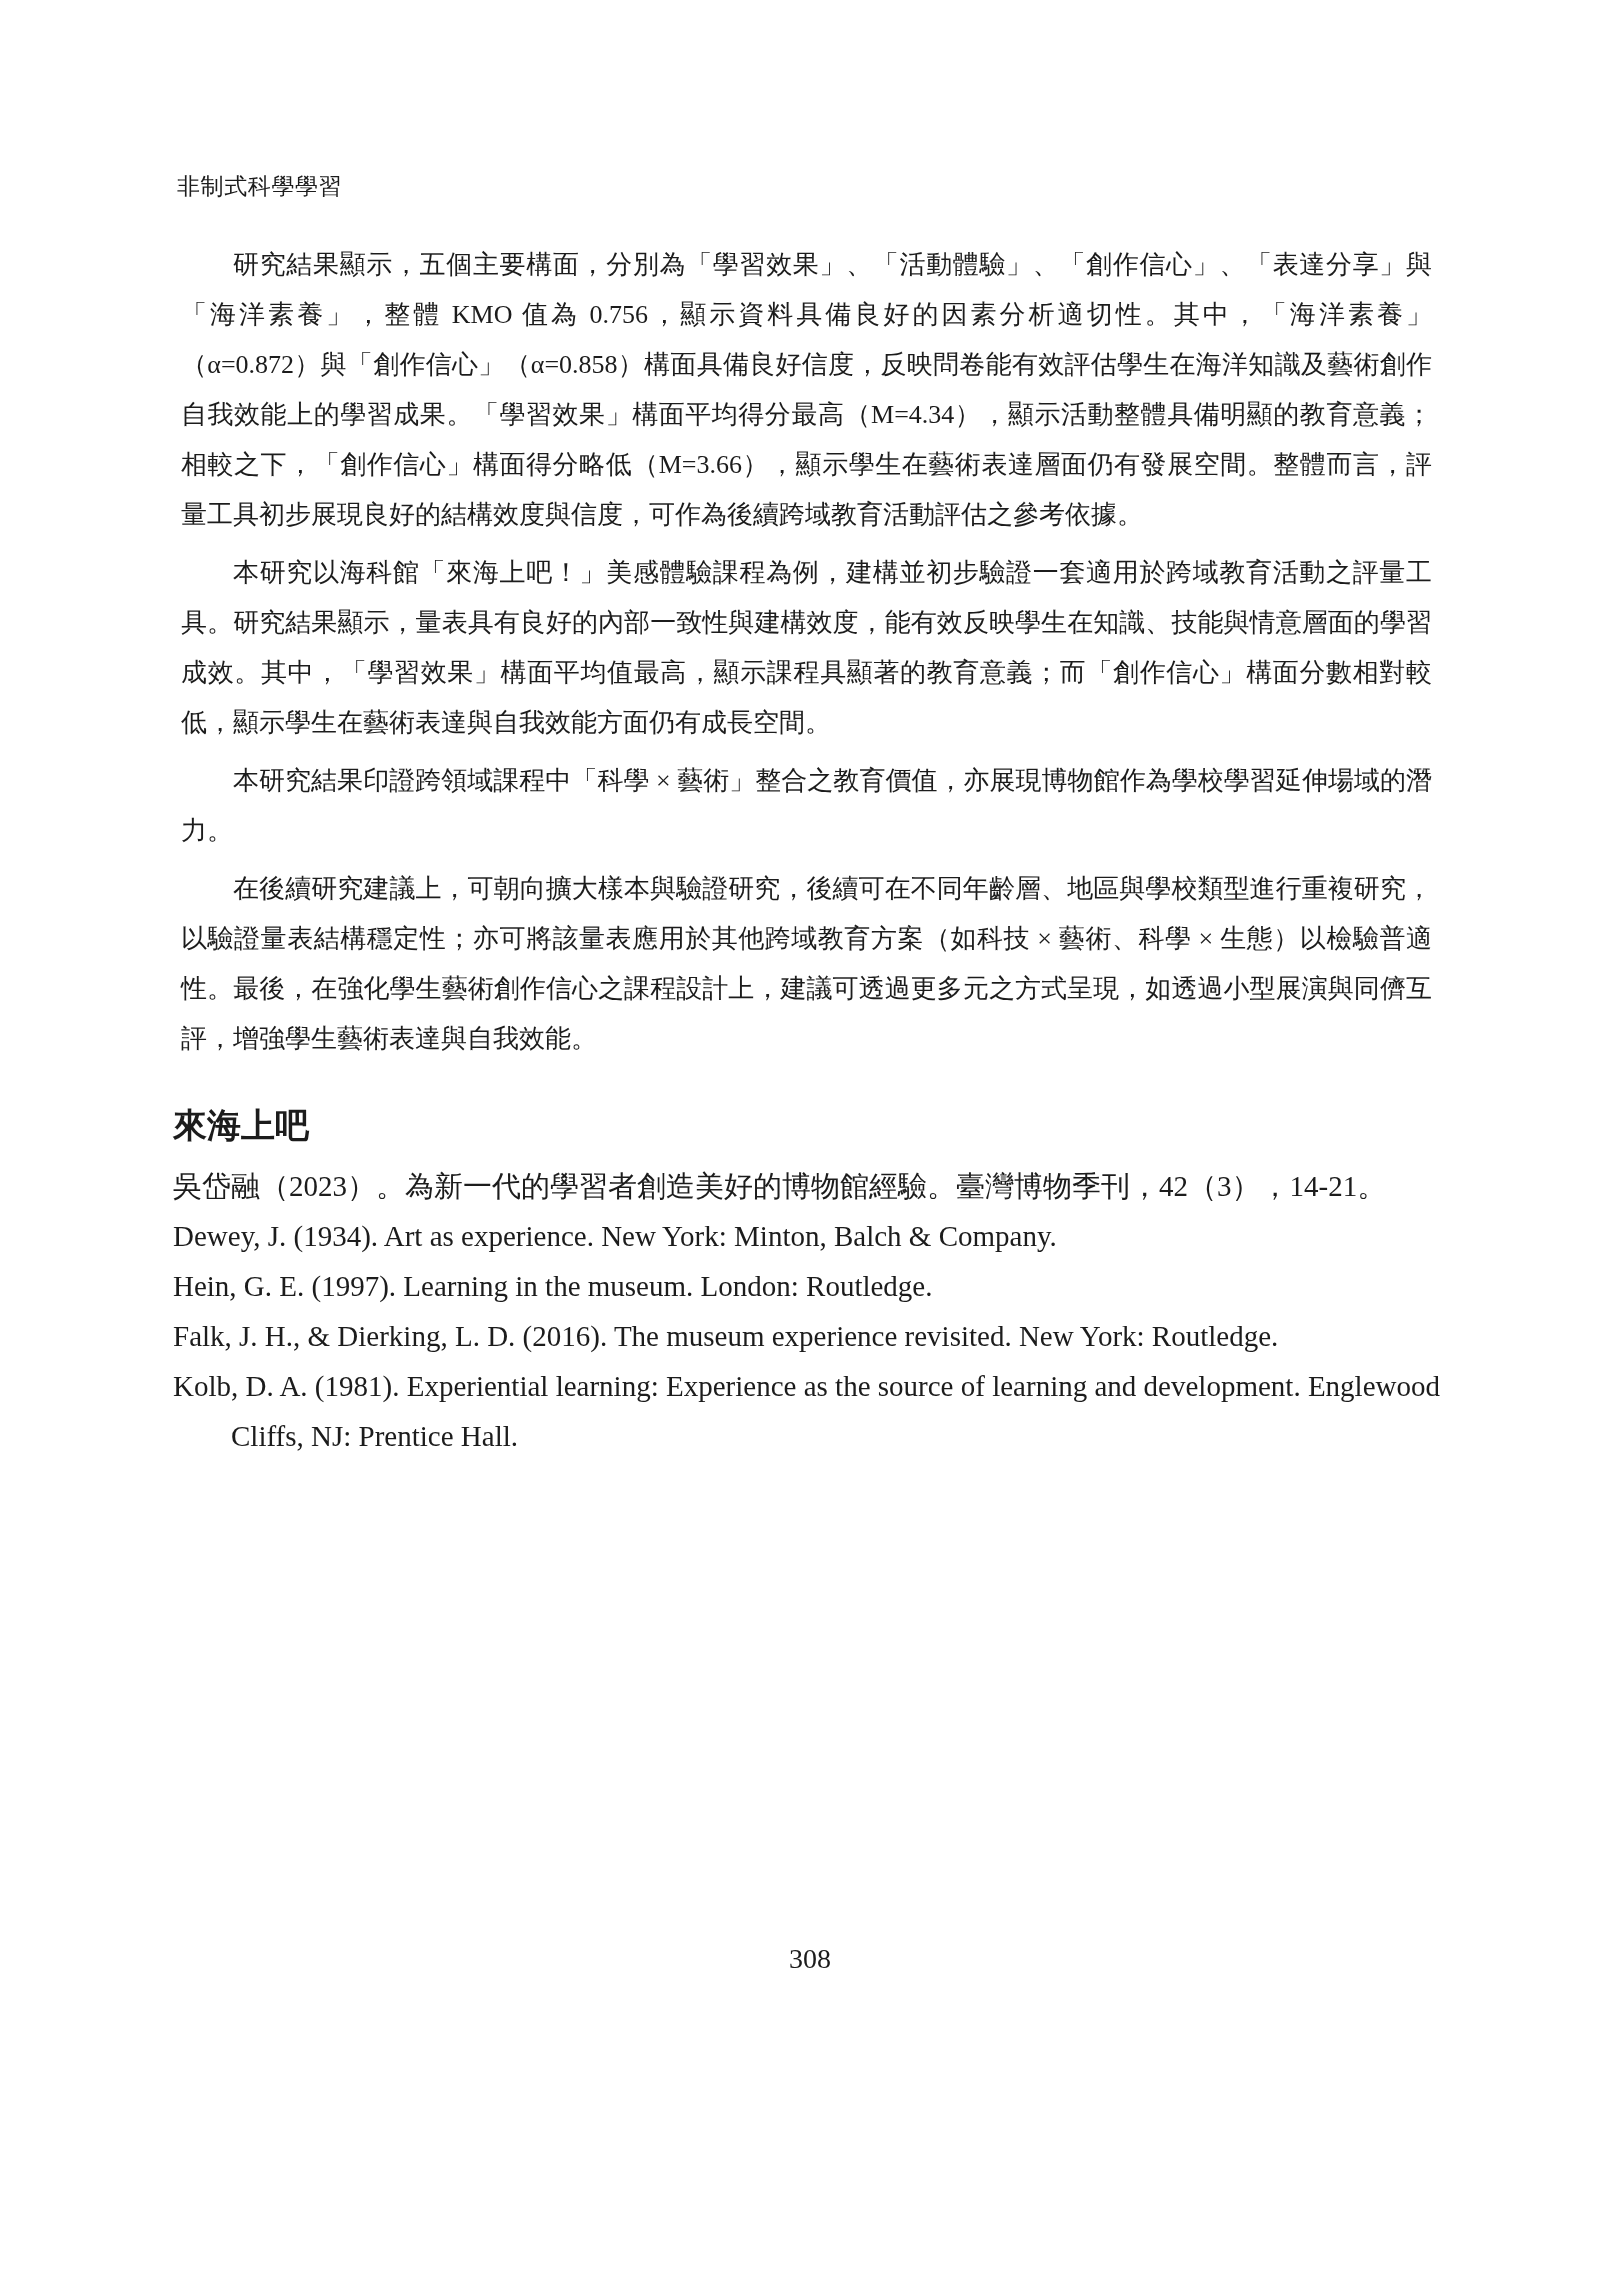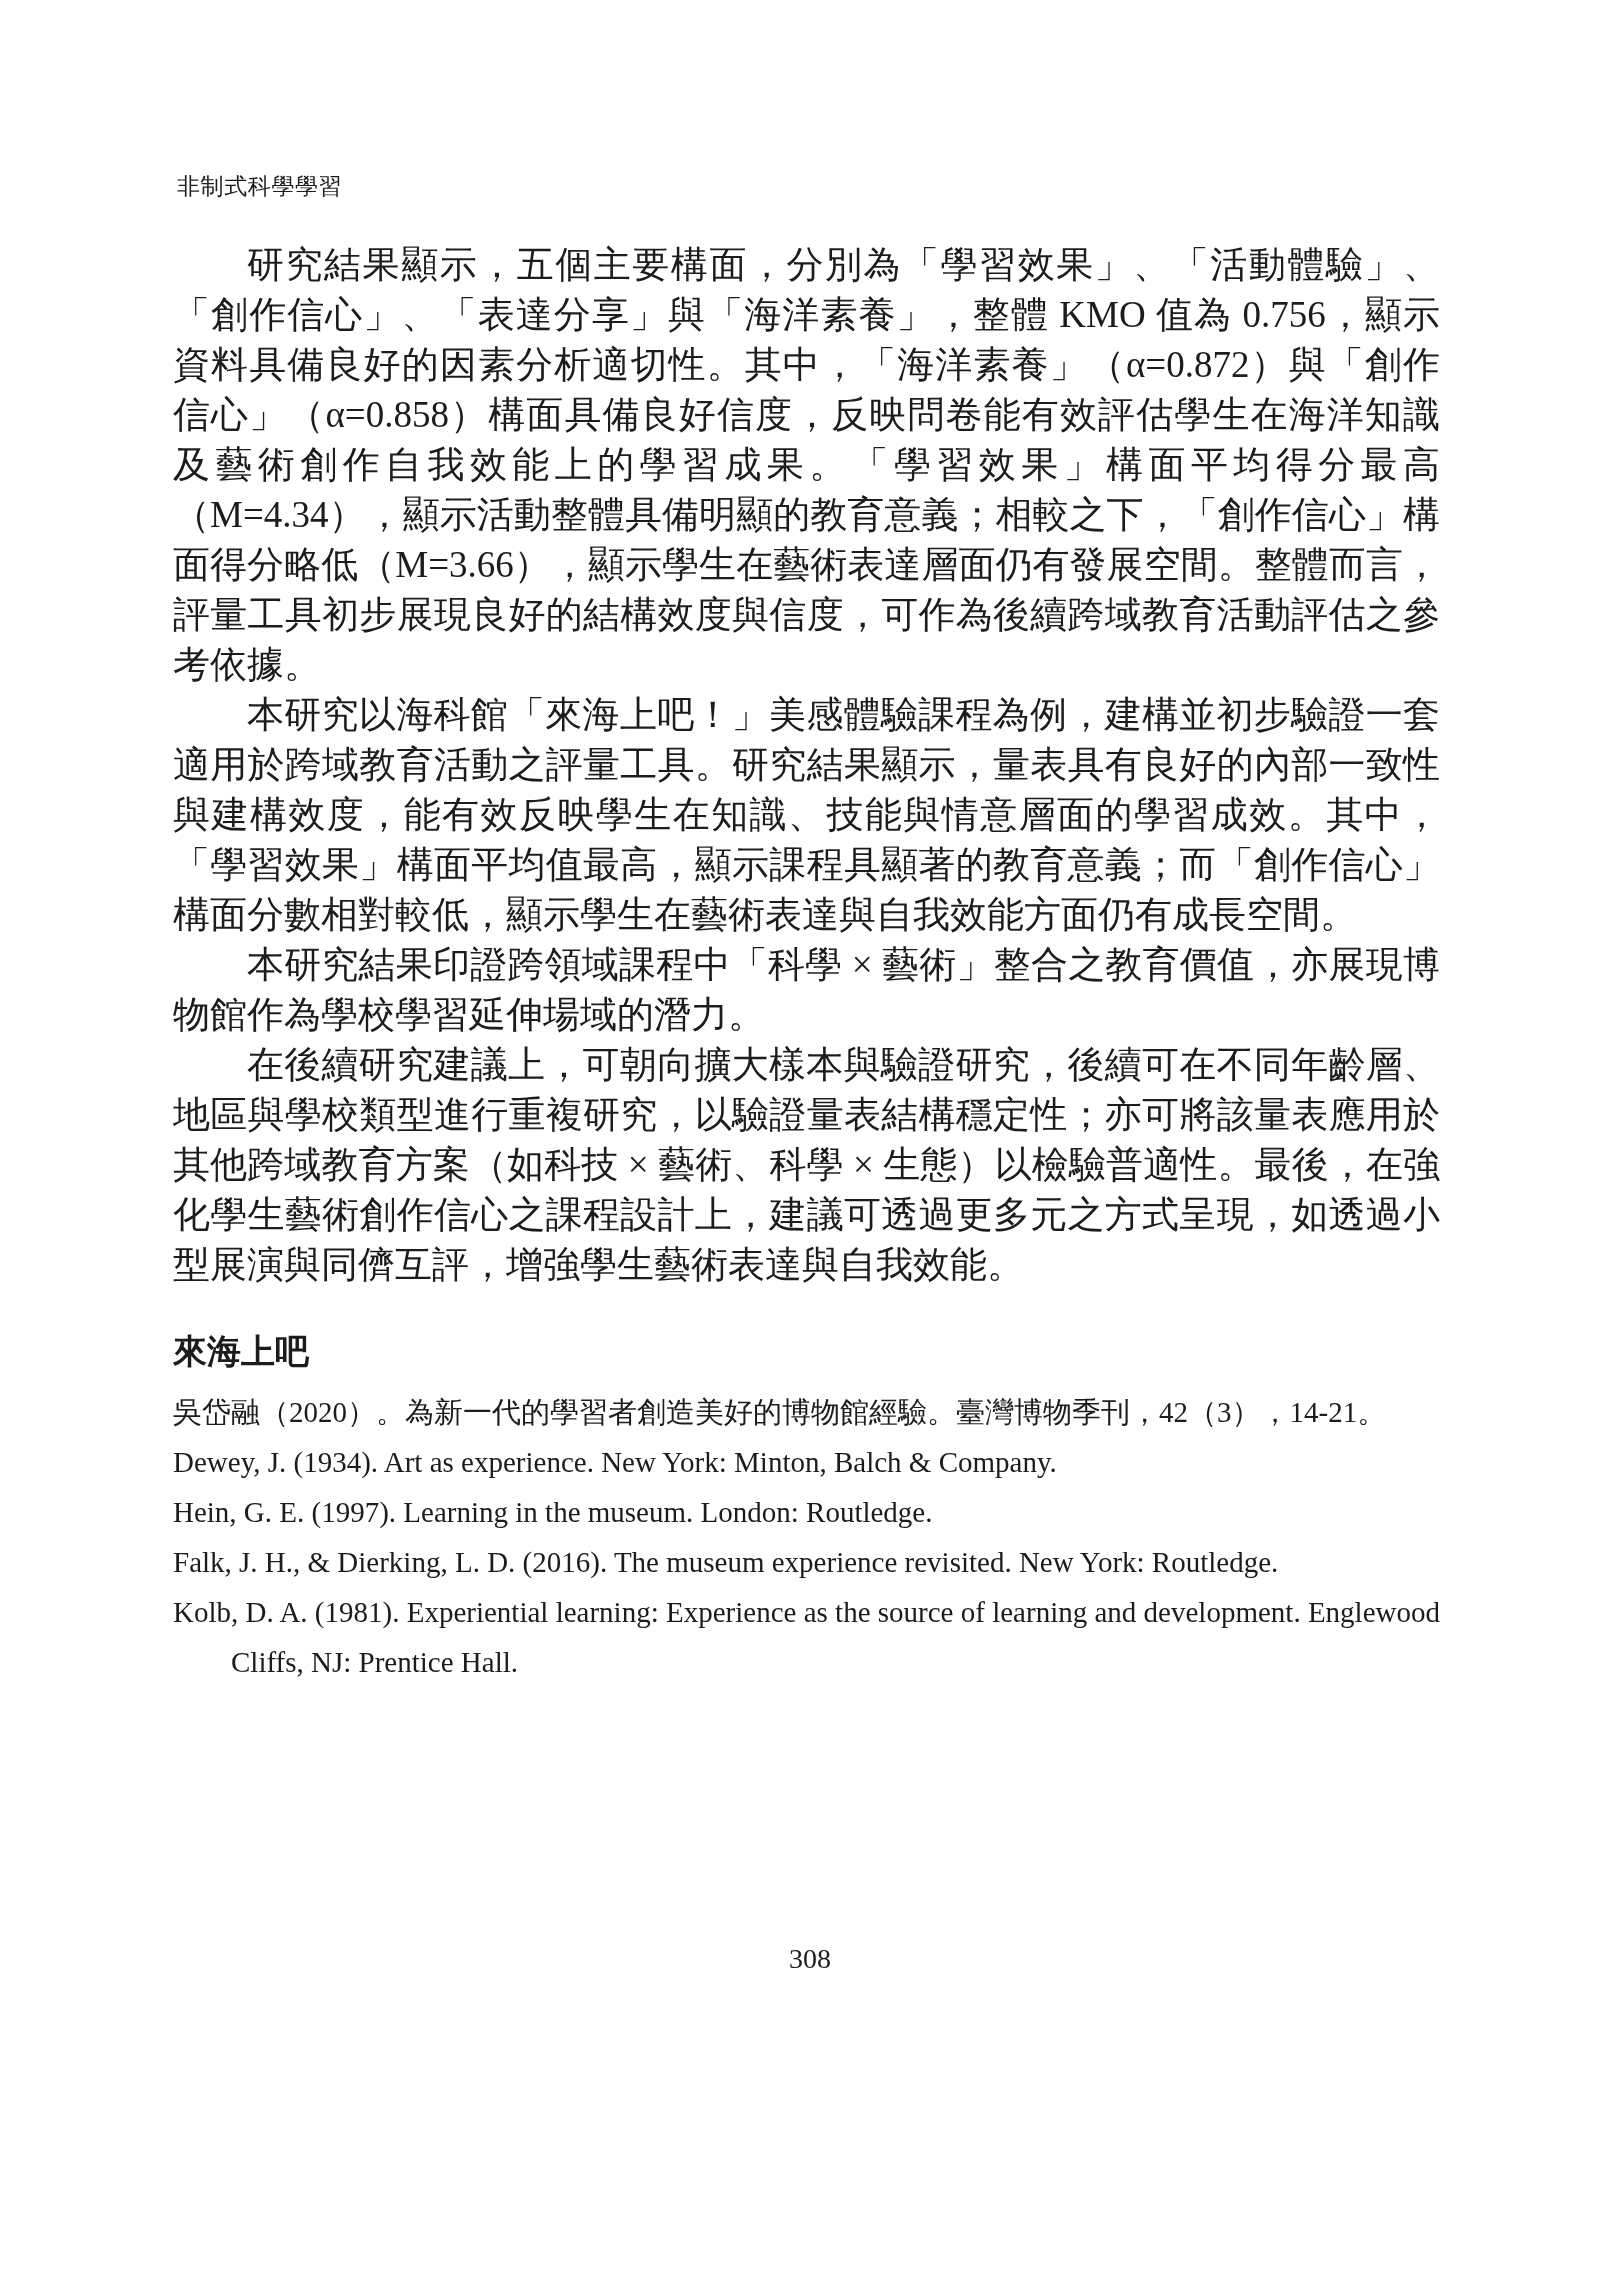--- a/index.html
+++ b/index.html
@@ -21,24 +21,24 @@
     padding: 170px 180px 0 173px;
   }
   .running-header {
     font-size: 23px;
     line-height: 1.25;
     letter-spacing: 0.6px;
     margin: 4px;
     font-family: Liberation Mono, monospace;
   }
   .body-text {
-    font-size: 37px;
+    font-size: 26px;
     line-height: 50px;
     text-align: justify;
-    margin: 0;
+    margin: 8px;
   }
   .indent2 {
     text-indent: 2em;
   }
   .first-para {
     margin-top: 37px;
   }
   .section-heading {
     font-size: 34px;
     font-weight: bold;
@@ -80,21 +80,21 @@
 
     <p class="body-text indent2">本研究以海科館「來海上吧！」美感體驗課程為例，建構並初步驗證一套適用於跨域教育活動之評量工具。研究結果顯示，量表具有良好的內部一致性與建構效度，能有效反映學生在知識、技能與情意層面的學習成效。其中，「學習效果」構面平均值最高，顯示課程具顯著的教育意義；而「創作信心」構面分數相對較低，顯示學生在藝術表達與自我效能方面仍有成長空間。</p>
 
     <p class="body-text indent2">本研究結果印證跨領域課程中「科學 × 藝術」整合之教育價值，亦展現博物館作為學校學習延伸場域的潛力。</p>
 
     <p class="body-text indent2">在後續研究建議上，可朝向擴大樣本與驗證研究，後續可在不同年齡層、地區與學校類型進行重複研究，以驗證量表結構穩定性；亦可將該量表應用於其他跨域教育方案（如科技 × 藝術、科學 × 生態）以檢驗普適性。最後，在強化學生藝術創作信心之課程設計上，建議可透過更多元之方式呈現，如透過小型展演與同儕互評，增強學生藝術表達與自我效能。</p>
 
     <h2 class="section-heading">來海上吧</h2>
 
     <div class="ref-list">
-      <p class="ref-entry">吳岱融（2020）。為新一代的學習者創造美好的博物館經驗。臺灣博物季刊，42（3），14-21。</p>
+      <p class="ref-entry">吳岱融（2023）。為新一代的學習者創造美好的博物館經驗。臺灣博物季刊，42（3），14-21。</p>
       <p class="ref-entry">Dewey, J. (1934). Art as experience. New York: Minton, Balch &amp; Company.</p>
       <p class="ref-entry">Hein, G. E. (1997). Learning in the museum. London: Routledge.</p>
       <p class="ref-entry">Falk, J. H., &amp; Dierking, L. D. (2016). The museum experience revisited. New York: Routledge.</p>
       <p class="ref-entry">Kolb, D. A. (1981). Experiential learning: Experience as the source of learning and development. Englewood Cliffs, NJ: Prentice Hall.</p>
     </div>
 
   </main>
 
   <div class="page-number">308</div>
 

